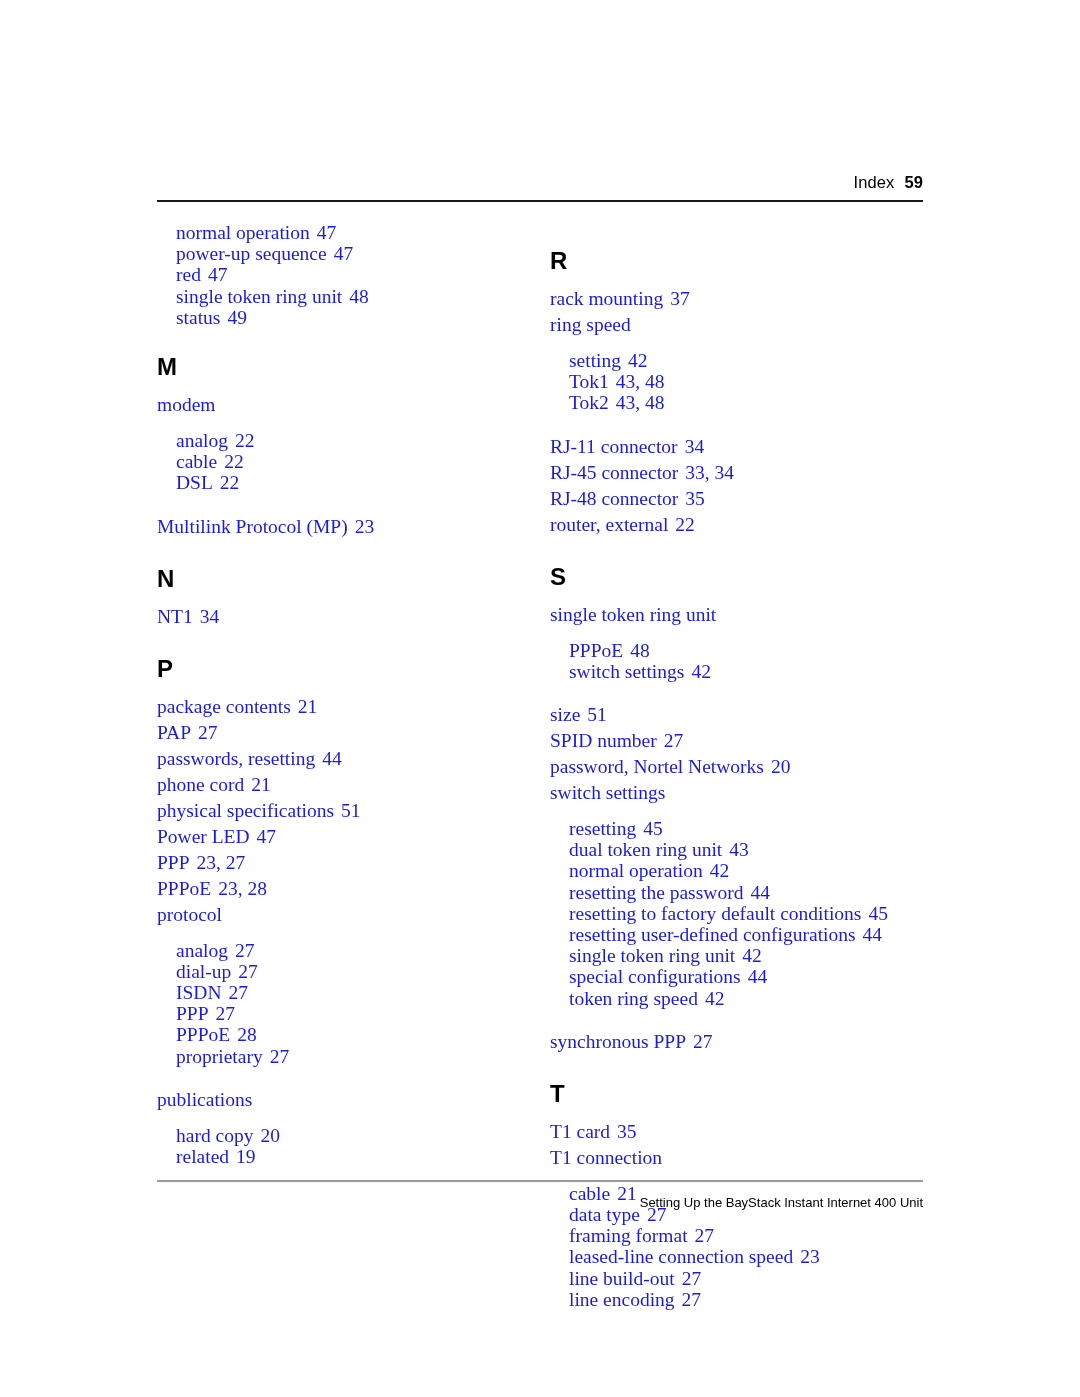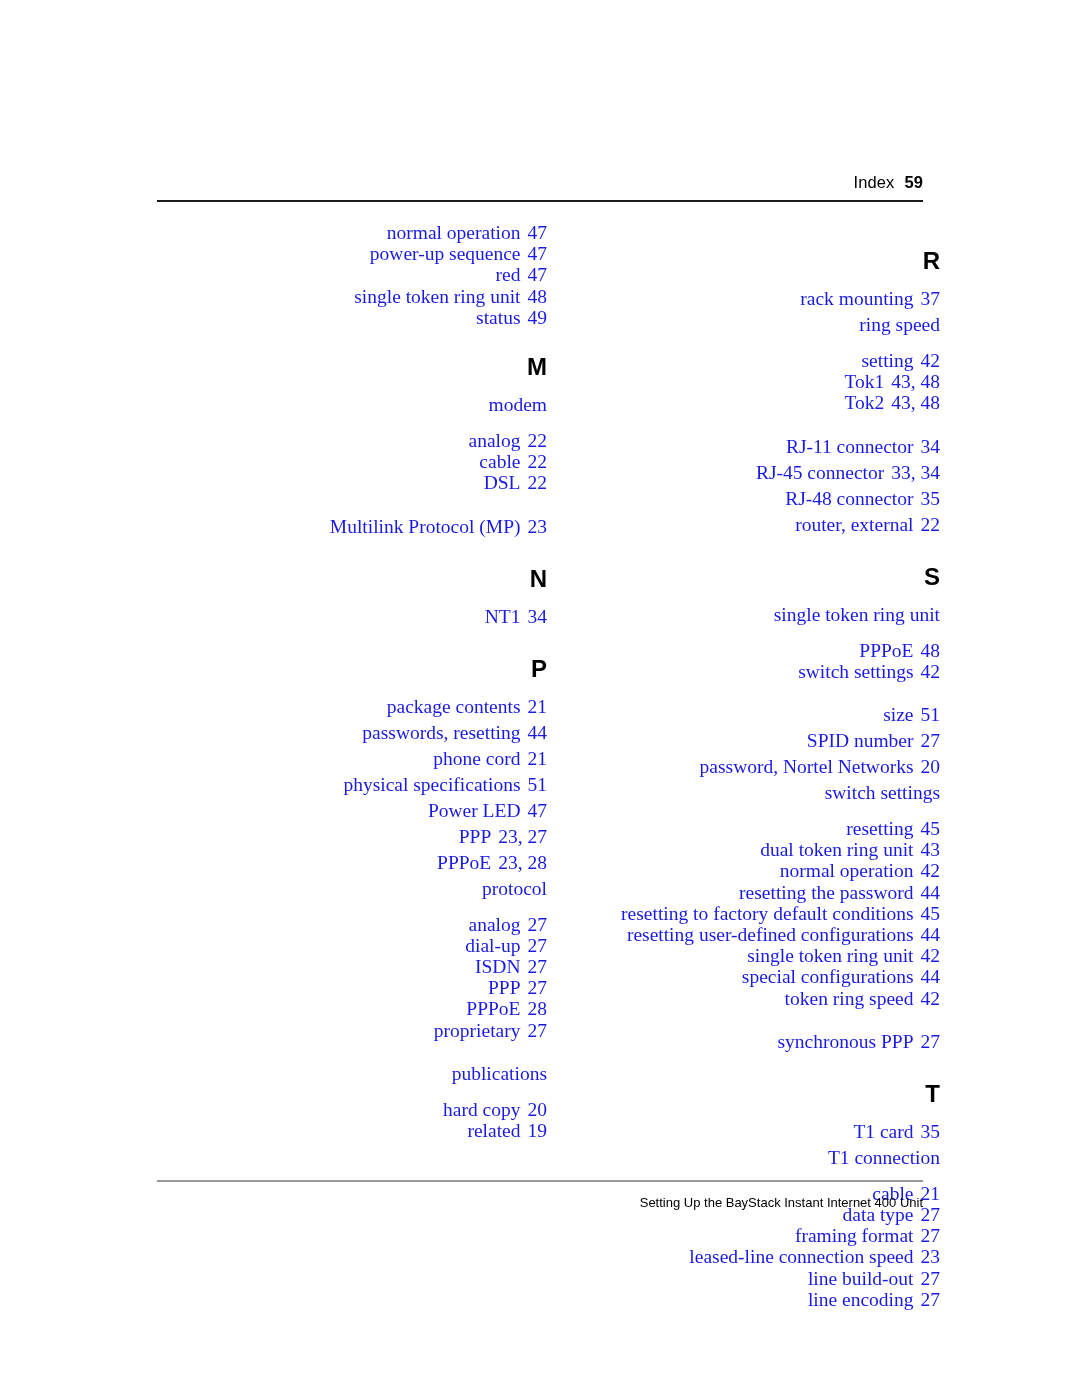--- a/index.html
+++ b/index.html
@@ -60,21 +60,21 @@
   
   .sect-letter {
     font-family: "Liberation Sans", "DejaVu Sans", sans-serif;
     font-weight: 700;
     font-size: 24px;
     color: #000000;
     line-height: 1;
     margin: 0;
     padding: 0;
   }
-  .sect-block { margin: 0; padding: 0; text-align: right; }
+  .sect-block { margin: 0; padding: 0; }
   .sect-block + .sect-block { margin-top: 0; }
 
   
   .sect-gap-top { margin-top: 27px; }
   .sect-letter-wrap { margin-bottom: 13px; }
 
   
   .entry {
     color: #1a1ae0;
     font-size: 19.5px;
@@ -148,20 +148,21 @@
         <div class="sect-letter-wrap sect-gap-top">
           <div class="sect-letter">N</div>
         </div>
         <div class="entry"><span>NT1</span><span class="pg">34</span></div>
       </div>
       <div class="sect-block">
         <div class="sect-letter-wrap sect-gap-top">
           <div class="sect-letter">P</div>
         </div>
         <div class="entry"><span>package contents</span><span class="pg">21</span></div>
+        <div class="entry"><span>PAP</span><span class="pg">27</span></div>
         <div class="entry"><span>passwords, resetting</span><span class="pg">44</span></div>
         <div class="entry"><span>phone cord</span><span class="pg">21</span></div>
         <div class="entry"><span>physical specifications</span><span class="pg">51</span></div>
         <div class="entry"><span>Power LED</span><span class="pg">47</span></div>
         <div class="entry"><span>PPP</span><span class="pg">23, 27</span></div>
         <div class="entry"><span>PPPoE</span><span class="pg">23, 28</span></div>
         <div class="entry"><span>protocol</span></div>
         <div class="entry sub sub-first"><span>analog</span><span class="pg">27</span></div>
         <div class="entry sub"><span>dial-up</span><span class="pg">27</span></div>
         <div class="entry sub"><span>ISDN</span><span class="pg">27</span></div>

